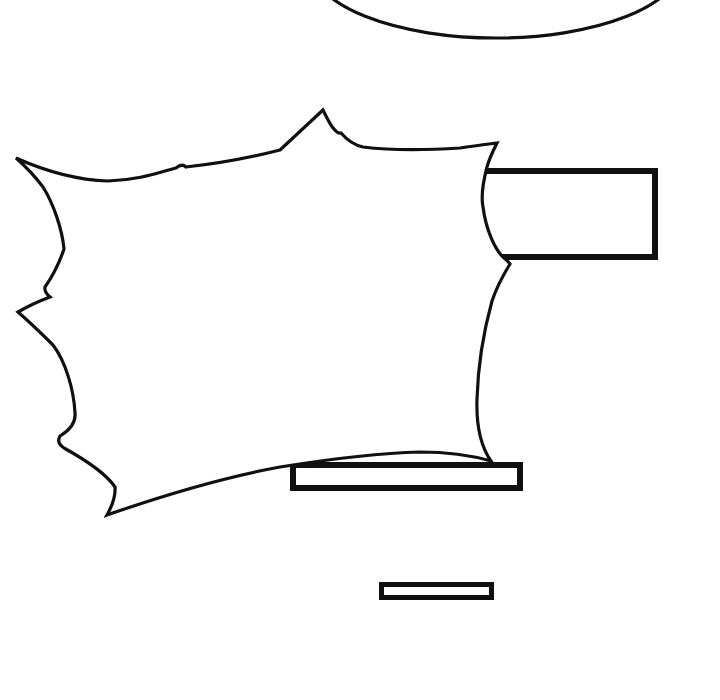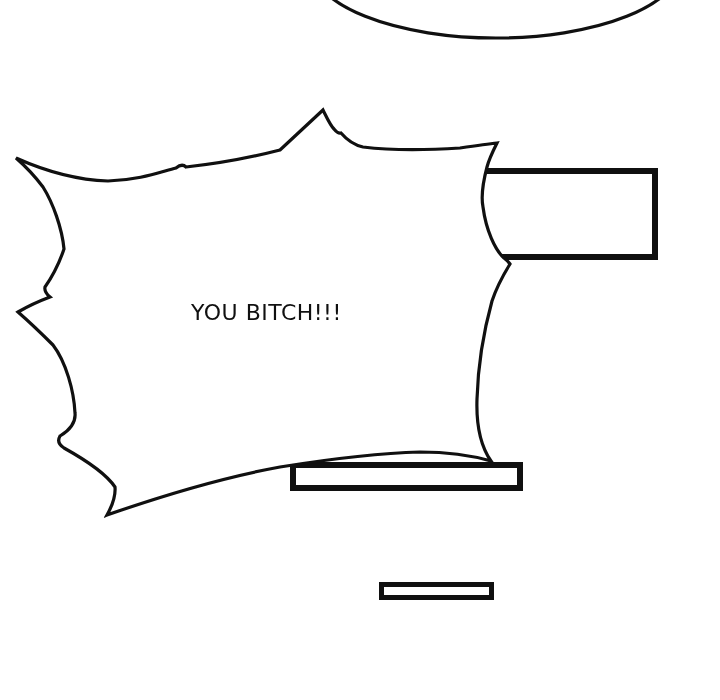--- a/index.html
+++ b/index.html
@@ -89,14 +89,13 @@
              C 74 391 66 362 53 345
              Q 34 326 18 312
              C 30 305 42 300 50 297
              Q 44 292 45 287
              C 52 277 59 264 64 249
              C 62 228 53 203 43 187
              C 34 175 24 165 16 158
              Z"></path>
   </svg>
 
-  <div class="speech">YOU BITCH!!!</div>
 </div>
 
 </body></html>

